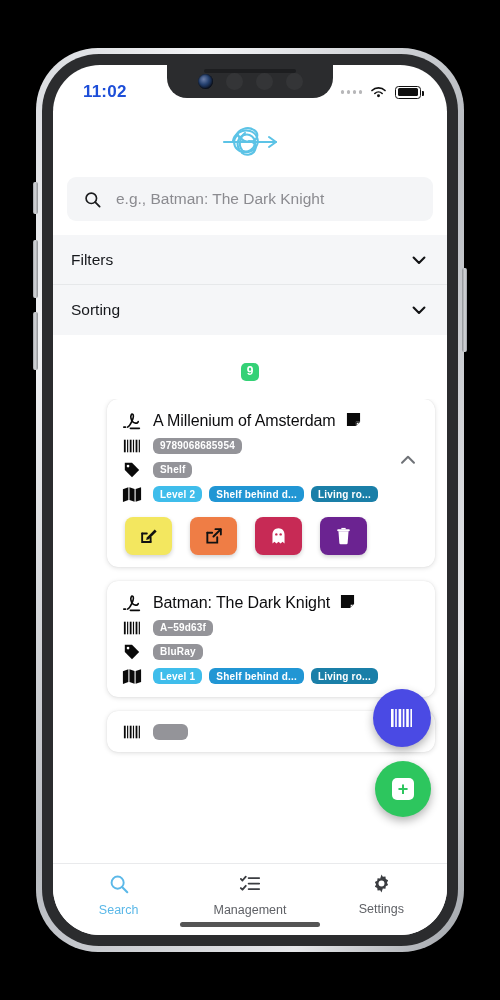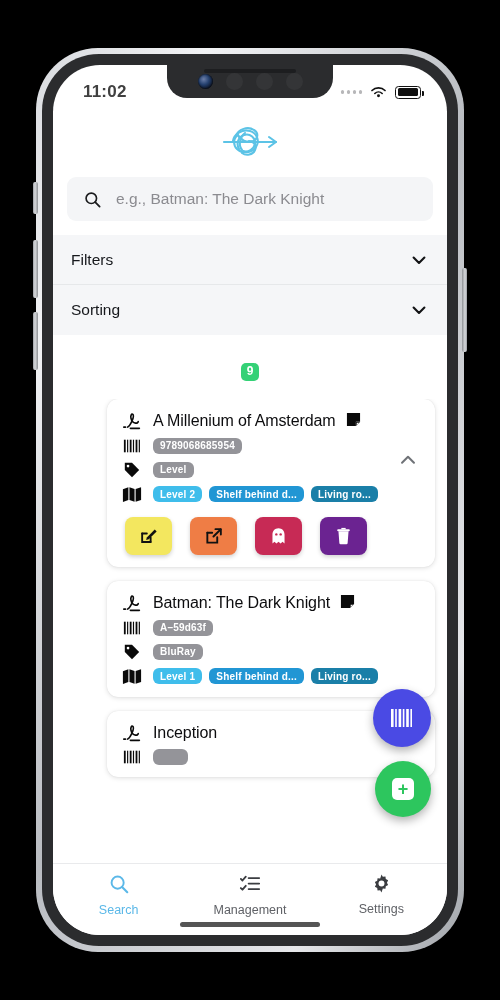--- a/index.html
+++ b/index.html
@@ -58,21 +58,21 @@
   .notch .sensor { width: 17px; height: 17px; border-radius: 50%; background: #343537; }
   .notch .speaker { position:absolute; top:4px; left:50%; transform:translateX(-50%);
     width: 92px; height: 4px; border-radius: 3px; background: #1d1e20; }
 
   
   .statusbar {
     position: relative; height: 46px;
     display: flex; align-items: center; justify-content: space-between;
     padding: 8px 26px 0 30px;
   }
-  .status-time { font-size: 17px; font-weight: 700; color: #404040; letter-spacing: .2px; }
+  .status-time { font-size: 17px; font-weight: 700; color: #1d4ed8; letter-spacing: .2px; }
   .status-right { display: flex; align-items: center; gap: 7px; }
   .cell-dots { display: flex; gap: 2.5px; align-items: flex-end; }
   .cell-dots i { display:block; width: 3.5px; height: 3.5px; border-radius: 50%; background: #b7b7b9; }
   .battery { width: 26px; height: 13px; border: 1.6px solid #111; border-radius: 3.5px; padding: 1.6px; position: relative; }
   .battery::after { content:""; position:absolute; right:-3.6px; top:4px; width:2px; height:5px; background:#111; border-radius:0 1px 1px 0; }
   .battery i { display:block; width:100%; height:100%; background:#111; border-radius:1.5px; }
 
   
   .logo-header {
     height: 62px; display:flex; align-items:center; justify-content:center;
@@ -299,21 +299,21 @@
             </span>
             <span class="chip chip-gray">9789068685954</span>
           </div>
           <div class="card-row">
             <span class="ico">
               <svg width="18" height="18" viewBox="0 0 20 20">
                 <path d="M2 2h8l8 8-8 8-8-8z" fill="#0a0a0a"></path>
                 <circle cx="5.6" cy="5.6" r="1.5" fill="#fff"></circle>
               </svg>
             </span>
-            <span class="chip chip-gray">Level</span>
+            <span class="chip chip-gray">Shelf</span>
           </div>
           <div class="card-row">
             <span class="ico">
               <svg width="20" height="17" viewBox="0 0 22 18">
                 <path d="M1 3.2L7 1v14l-6 2.2z" fill="#0a0a0a"></path>
                 <path d="M8.2 1l5.6 2v14l-5.6-2z" fill="#0a0a0a"></path>
                 <path d="M15 3L21 1v14l-6 2z" fill="#0a0a0a"></path>
               </svg>
             </span>
             <span class="chips">
@@ -415,30 +415,20 @@
             </span>
             <span class="chips">
               <span class="chip chip-l1">Level 1</span>
               <span class="chip chip-l2">Shelf behind d...</span>
               <span class="chip chip-l3">Living ro...</span>
             </span>
           </div>
         </div>
 
         <div class="card">
-          <div class="card-row">
-            <span class="ico">
-              <svg width="20" height="18" viewBox="0 0 24 22">
-                <path d="M2 18.5h2" stroke="#0a0a0a" stroke-width="2" stroke-linecap="round"></path>
-                <path d="M6.5 18.5c2-1 4-4 5.5-7.5 1.4-3.3 2.4-7 1-8.2-1.4-1.2-3 1.4-2.3 4.6.6 2.9 3 5.8 5.6 6.2 2 .3 3.3-.8 3.3-2" fill="none" stroke="#0a0a0a" stroke-width="2" stroke-linecap="round"></path>
-                <path d="M10 20h11" stroke="#0a0a0a" stroke-width="2" stroke-linecap="round"></path>
-              </svg>
-            </span>
-            <span class="card-title">Inception</span>
-          </div>
           <div class="card-row">
             <span class="ico">
               <svg width="18" height="16" viewBox="0 0 20 16">
                 <g fill="#0a0a0a">
                   <rect x="1" y="1" width="2" height="14"></rect>
                     <rect x="4.5" y="1" width="1.3" height="14"></rect>
                   <rect x="7.5" y="1" width="2" height="14"></rect>
                     <rect x="11" y="1" width="1.3" height="14"></rect>
                   <rect x="14" y="1" width="2" height="14"></rect>
                     <rect x="17.5" y="1" width="1.3" height="14"></rect>

